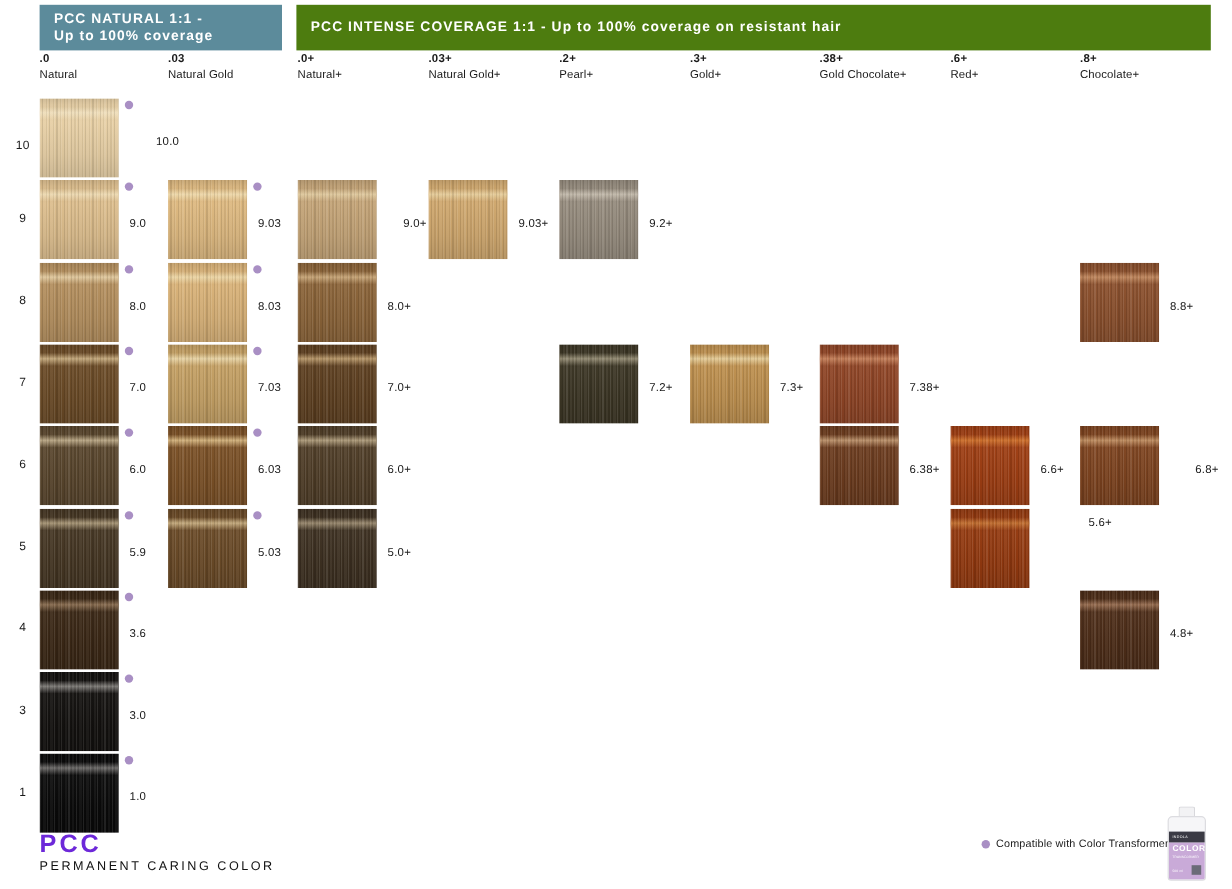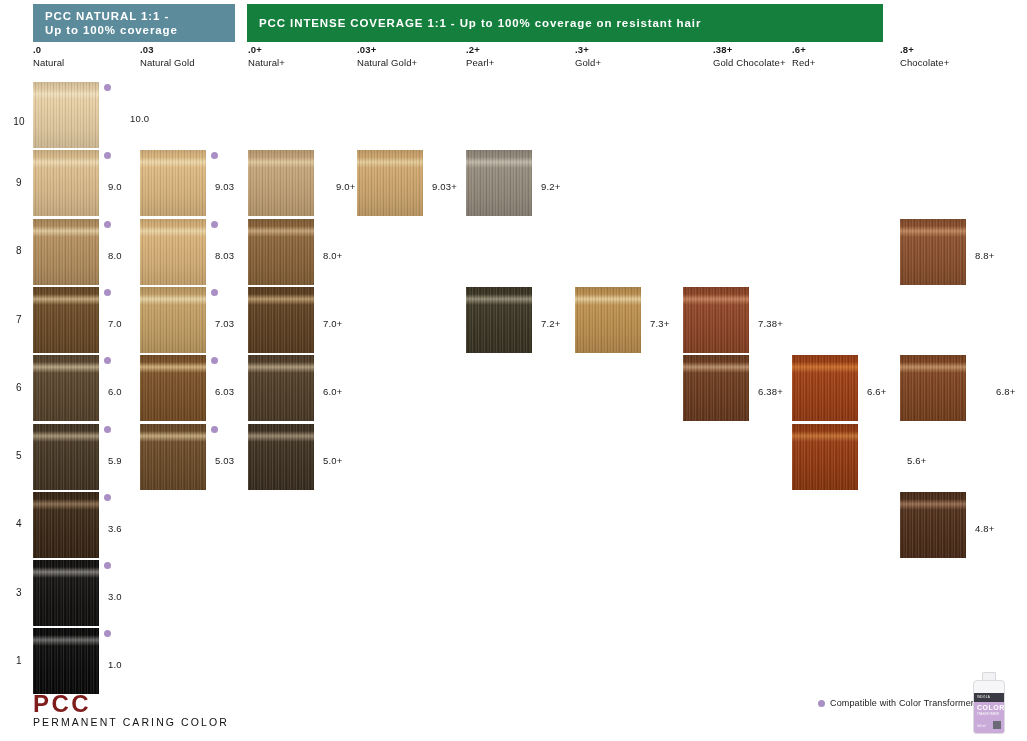--- a/index.html
+++ b/index.html
@@ -14,21 +14,21 @@
   
   .band {
     position: absolute; top: 4px; height: 38px;
     display: flex; align-items: center;
     color: #ffffff;
     font-size: 11.5px; font-weight: bold;
     letter-spacing: 0.9px; line-height: 14px;
     padding-left: 12px;
   }
   #band-natural { left: 33px; width: 202px; background: #5c8b9b; }
-  #band-intense { left: 247px; width: 636px; background: #15803d; }
+  #band-intense { left: 247px; width: 762px; background: #4d7c0f; }
   .band-text { white-space: pre-line; }
 
   
   .col-head { position: absolute; top: 44px; }
   .col-code {
     font-size: 9.5px; font-weight: bold; color: #1a1a1a;
     letter-spacing: 0.2px; line-height: 12px;
   }
   .col-name {
     font-size: 9.5px; color: #1a1a1a;
@@ -81,21 +81,21 @@
   }
   .dot {
     position: absolute;
     width: 7px; height: 7px; border-radius: 50%;
     background: #a98fc4;
   }
 
   
   #logo { position: absolute; left: 33px; top: 692px; }
   #logo-pcc {
-    font-size: 24px; font-weight: bold; color: #7f1d1d;
+    font-size: 21px; font-weight: bold; color: #6d28d9;
     letter-spacing: 2.5px; line-height: 23px;
   }
   #logo-sub {
     font-size: 10.5px; color: #111111;
     letter-spacing: 2.1px; line-height: 14px;
   }
   #legend {
     position: absolute; left: 818px; top: 698px;
     display: flex; align-items: center; gap: 5px;
   }
@@ -174,21 +174,21 @@
         <div class="col-name">Natural Gold+</div>
       </div>
       <div class="col-head" style="left: 466px;">
         <div class="col-code">.2+</div>
         <div class="col-name">Pearl+</div>
       </div>
       <div class="col-head" style="left: 575px;">
         <div class="col-code">.3+</div>
         <div class="col-name">Gold+</div>
       </div>
-      <div class="col-head" style="left: 683px; margin-left: 30px;">
+      <div class="col-head" style="left: 683px;">
         <div class="col-code">.38+</div>
         <div class="col-name">Gold Chocolate+</div>
       </div>
       <div class="col-head" style="left: 792px;">
         <div class="col-code">.6+</div>
         <div class="col-name">Red+</div>
       </div>
       <div class="col-head" style="left: 900px;">
         <div class="col-code">.8+</div>
         <div class="col-name">Chocolate+</div>
@@ -391,21 +391,21 @@
         <div class="strands"></div>
         <div class="vert"></div>
       </div>
       <div class="swatch-label" style="left: 323px; top: 455px;">5.0+</div>
       <div class="swatch" style="left: 792px; top: 424px;">
         <div class="base" style="background: rgb(147, 57, 15);"></div>
         <div class="shine" style="background: linear-gradient(rgba(0, 0, 0, 0) 0%, rgb(205, 122, 54) 45%, rgba(0, 0, 0, 0) 100%);"></div>
         <div class="strands"></div>
         <div class="vert"></div>
       </div>
-      <div class="swatch-label" style="left: 867px; top: 455px; padding-left: 40px;">5.6+</div>
+      <div class="swatch-label" style="left: 867px; top: 430px; padding-left: 40px;">5.6+</div>
       <div class="swatch" style="left: 33px; top: 492px;">
         <div class="base" style="background: rgb(58, 39, 21);"></div>
         <div class="shine" style="background: linear-gradient(rgba(0, 0, 0, 0) 0%, rgb(151, 121, 90) 45%, rgba(0, 0, 0, 0) 100%);"></div>
         <div class="strands"></div>
         <div class="vert"></div>
       </div>
       <div class="swatch-label" style="left: 108px; top: 523px;">3.6</div>
       <div class="dot" style="left: 104px; top: 494px;"></div>
       <div class="swatch" style="left: 900px; top: 492px;">
         <div class="base" style="background: rgb(77, 45, 24);"></div>

